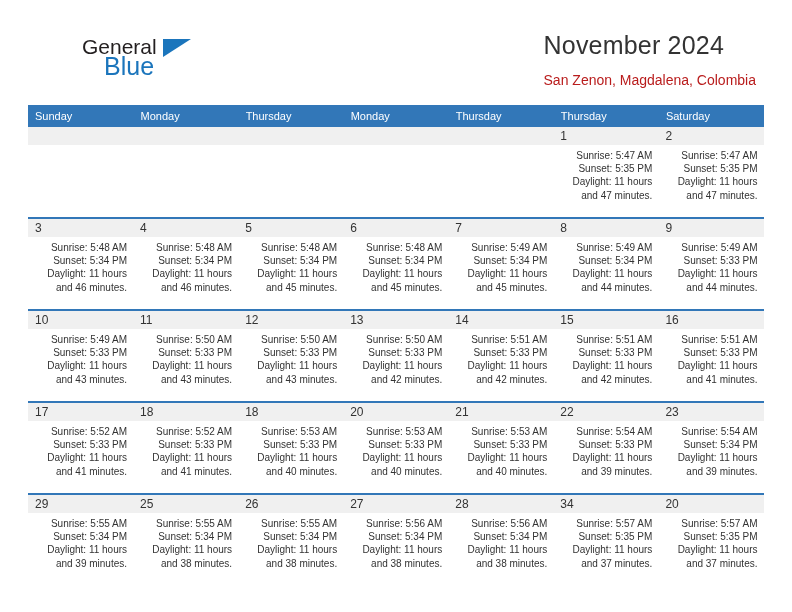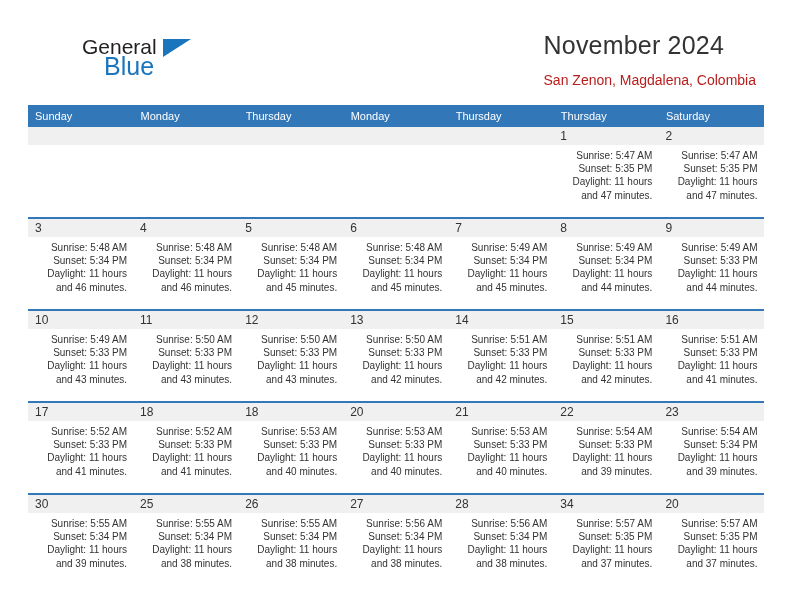--- a/index.html
+++ b/index.html
@@ -392,21 +392,21 @@
             <div class="info">
               <div>Sunrise: 5:54 AM</div>
               <div>Sunset: 5:34 PM</div>
               <div>Daylight: 11 hours</div>
               <div>and 39 minutes.</div>
             </div>
           </td>
         </tr>
         <tr class="week">
           <td>
-            <span class="daynum">30</span>
+            <span class="daynum">29</span>
             <div class="info">
               <div>Sunrise: 5:55 AM</div>
               <div>Sunset: 5:34 PM</div>
               <div>Daylight: 11 hours</div>
               <div>and 39 minutes.</div>
             </div>
           </td>
           <td>
             <span class="daynum">25</span>
             <div class="info">

